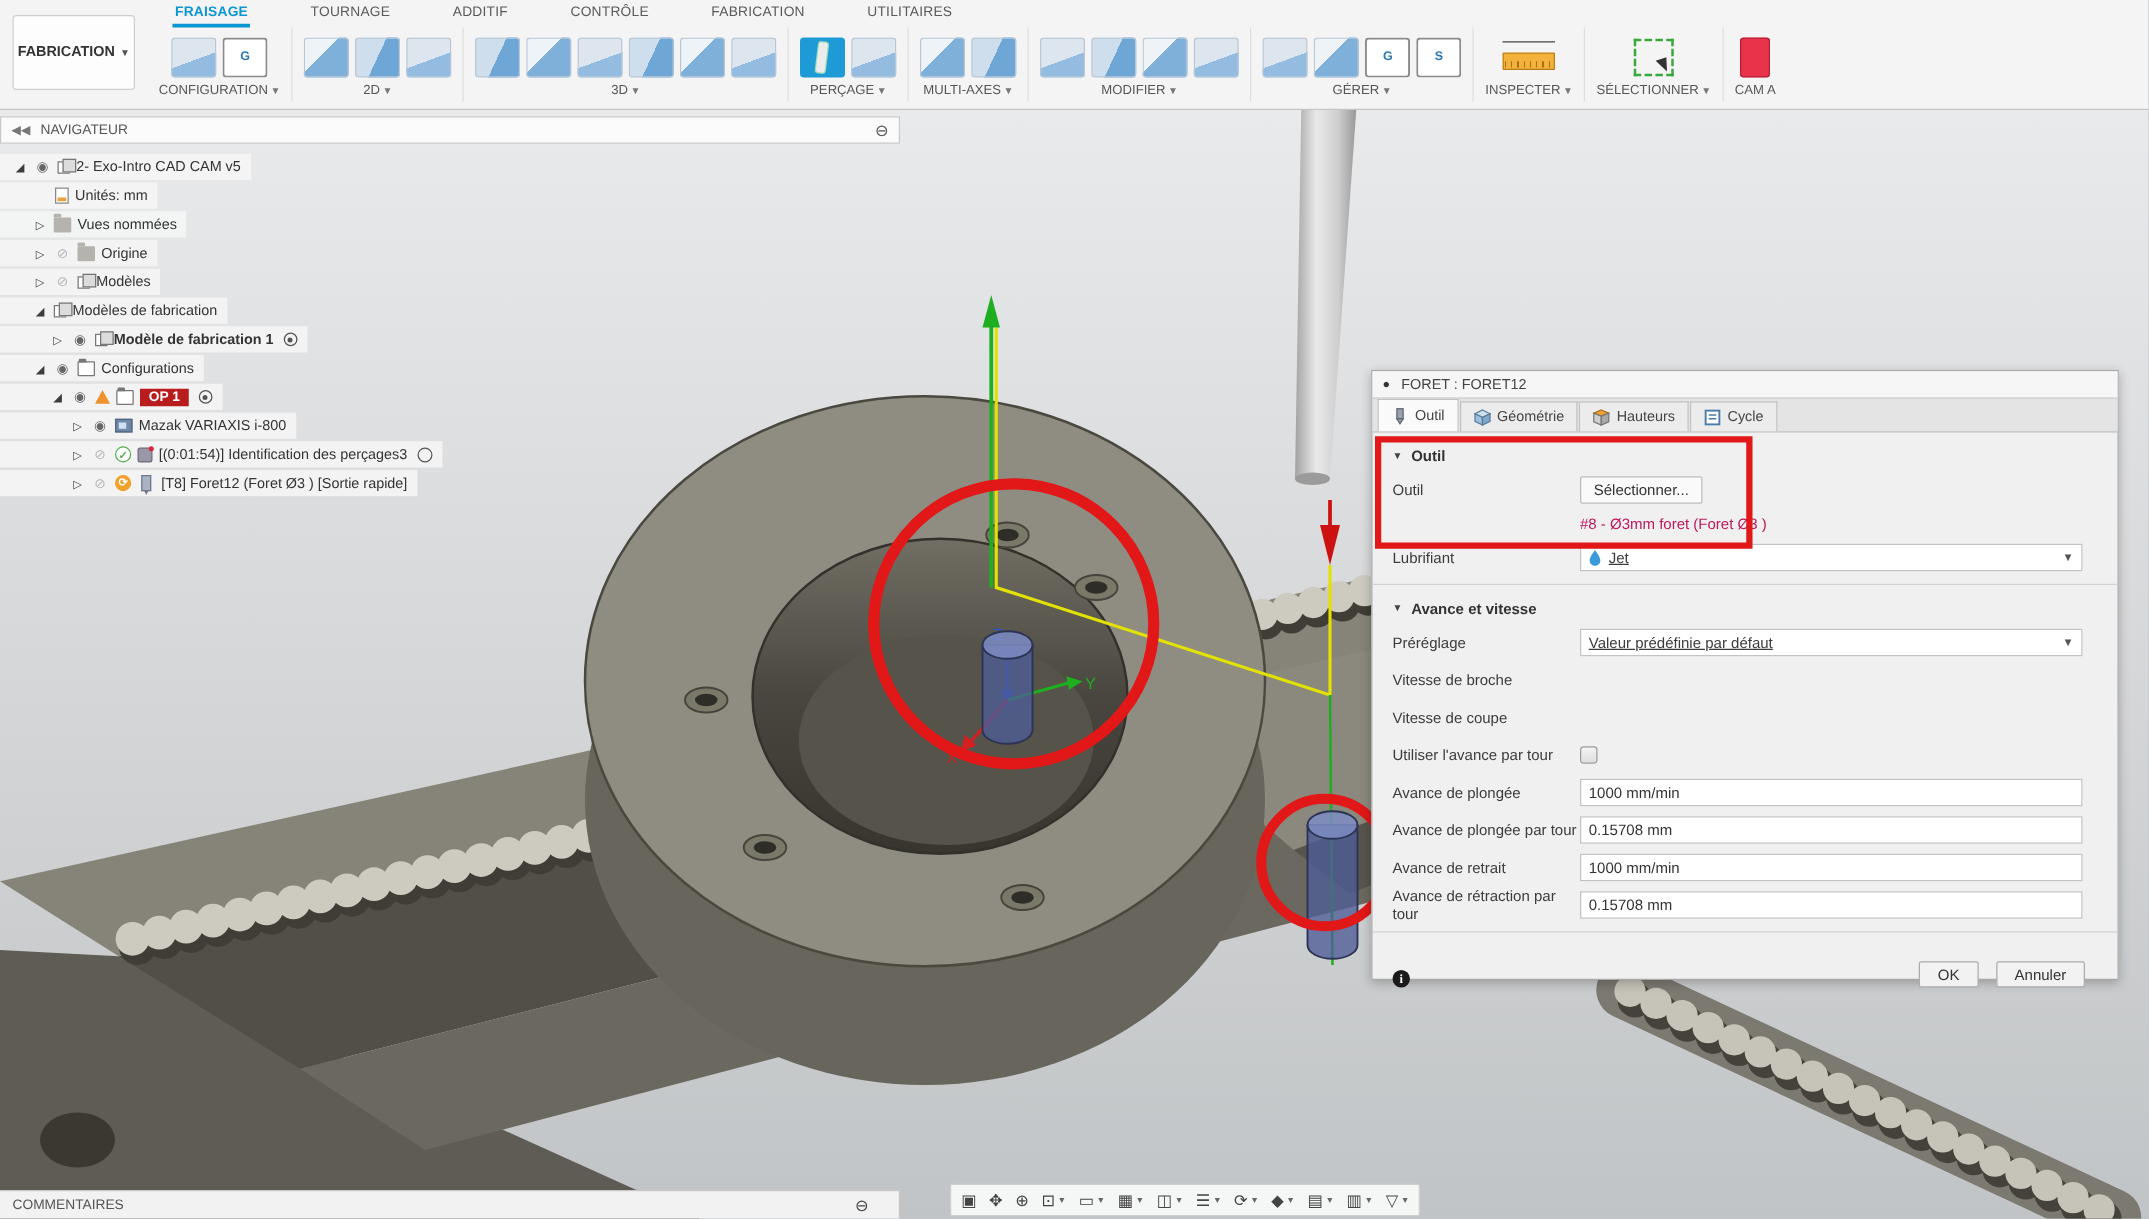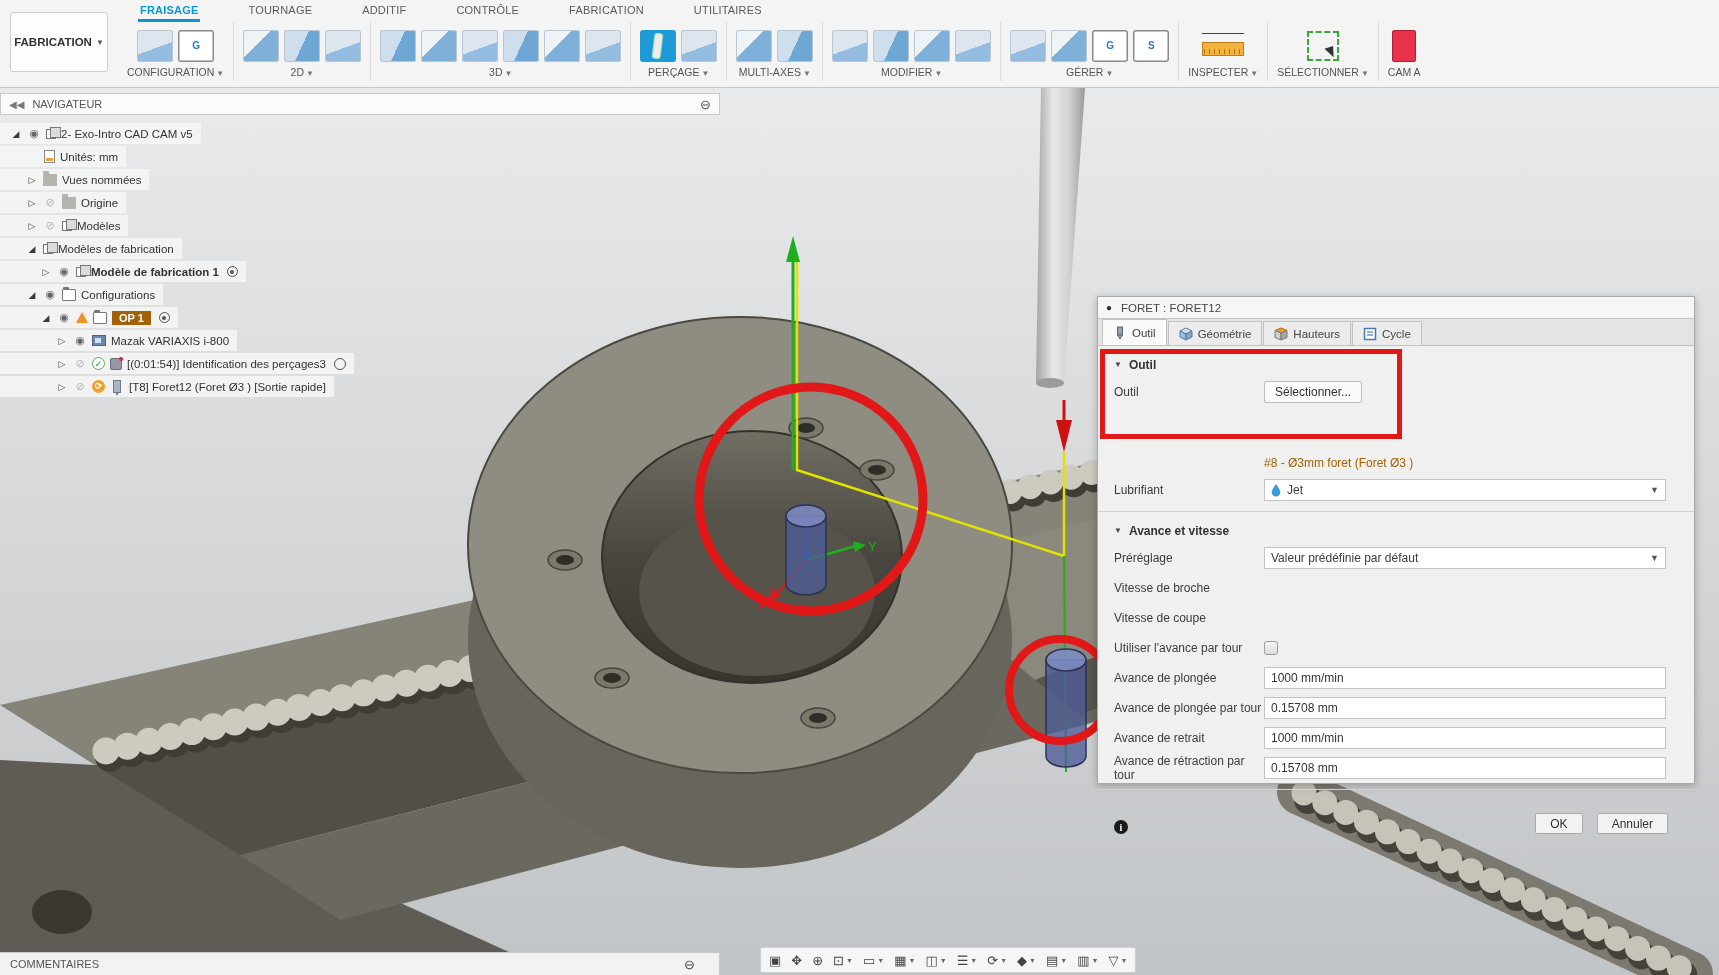--- a/index.html
+++ b/index.html
@@ -56,44 +56,44 @@
   .ic-comp::before{content:"";position:absolute;left:3px;top:-3px;width:9px;height:9px;background:#dcdcdc;border:1px solid #777;}
   .ic-mach{background:#6f87a8;border:1px solid #51657f;width:14px;height:11px;}
   .ic-mach::after{content:"";position:absolute;left:2px;top:2px;width:6px;height:5px;background:#cfe2f4;}
   .ic-op{background:#9a98a8;border:1px solid #6d6b7a;width:12px;height:12px;border-radius:2px;}
   .ic-op::after{content:"";position:absolute;right:-2px;top:-2px;width:4px;height:4px;background:#d23; border-radius:50%;}
   .ic-tool{background:#aab4c4;border:1px solid #707a8a;width:8px;height:13px;margin:0 3px;}
   .ic-tool::after{content:"";position:absolute;left:1px;bottom:-4px;border-left:2px solid transparent;border-right:2px solid transparent;border-top:4px solid #707a8a;}
   .st-check{width:13px;height:13px;border-radius:50%;background:#fff;border:1.5px solid #53b14f;color:#53b14f;font-size:9px;line-height:12px;text-align:center;font-weight:bold;}
   .st-gen{width:13px;height:13px;border-radius:50%;background:#f0a12c;color:#fff;font-size:9px;line-height:13px;text-align:center;font-weight:bold;}
   .st-warn{width:0;height:0;border-left:6px solid transparent;border-right:6px solid transparent;border-bottom:11px solid #f0922c;}
-  .badge{background:#a16207;color:#fff;font-weight:bold;padding:1px 7px;font-size:11px;}
+  .badge{background:#b91c1c;color:#fff;font-weight:bold;padding:1px 7px;font-size:11px;}
   .radio-t{width:11px;height:11px;border-radius:50%;border:1.5px solid #555;position:relative;margin-left:3px;}
   .radio-t::after{content:"";position:absolute;left:2.5px;top:2.5px;width:4px;height:4px;border-radius:50%;background:#555;}
   .circ-empty{width:12px;height:12px;border-radius:50%;border:1.5px solid #555;margin-left:3px;}
   .tlabel.bold{font-weight:bold;}
 
   
   .scene{position:absolute;left:0;top:0;z-index:1;}
 
   
   .dialog{position:absolute;left:1097px;top:296px;width:598px;height:488px;background:#f0f0f0;border:1px solid #a9a9a9;box-shadow:0 2px 8px rgba(0,0,0,.25);z-index:5;font-size:12px;color:#3c3c3c;}
   .dlg-title{height:22px;background:#f6f6f6;border-bottom:1px solid #c2c2c2;display:flex;align-items:center;padding:0 8px;gap:9px;font-size:11.5px;color:#444;}
   .dlg-collapse{font-size:10px;color:#333;}
   .dlg-tabs{height:27px;background:#e4e4e4;border-bottom:1px solid #c2c2c2;display:flex;align-items:flex-end;padding-left:4px;gap:1px;}
   .dtab{height:24px;display:flex;align-items:center;gap:5px;padding:0 10px;border:1px solid #c2c2c2;border-bottom:none;background:#ececec;font-size:11.5px;color:#444;cursor:default;}
   .dtab.active{background:#fafafa;height:26px;}
   .dlg-body{padding:6px 16px 0;}
   .sect{display:flex;align-items:center;gap:7px;font-weight:bold;color:#333;height:25px;}
   .sect .tri{font-size:8px;color:#444;}
   .frow{display:flex;align-items:center;height:30px;}
   .frow .flabel{flex:0 0 150px;color:#3c3c3c;}
-  .fctl{flex:0 0 402px;}
+  .fctl{flex:0 0 402px;text-decoration:underline;}
   .dbtn{background:#fafafa;border:1px solid #bdbdbd;border-radius:2px;padding:3px 10px;font-size:12px;color:#333;cursor:default;}
-  .tool-value{height:24px;display:flex;align-items:center;color:#a16207;margin-top:44px;}
+  .tool-value{height:24px;display:flex;align-items:center;color:#be185d;}
   .dsel{height:22px;background:#fff;border:1px solid #c3c3c3;display:flex;align-items:center;padding:0 6px;gap:6px;position:relative;}
   .dsel .dd{position:absolute;right:6px;font-size:9px;color:#555;}
   .dinp{width:402px;height:22px;border:1px solid #c3c3c3;padding:0 6px;font-size:12px;color:#333;background:#fff;}
   .chk{width:14px;height:14px;border:1px solid #9c9c9c;border-radius:3px;background:linear-gradient(#f4f4f4,#dedede);}
   .dsep{border:none;border-top:1px solid #d2d2d2;margin:6px -16px;}
   .dlg-footer{display:flex;align-items:flex-end;height:38px;padding-right:2px;}
   .info-i{width:14px;height:14px;border-radius:50%;background:#1a1a1a;color:#fff;font-size:10px;font-weight:bold;display:flex;align-items:center;justify-content:center;}
   .info-i::after{content:"i";font-family:"Liberation Serif",serif;}
   .okbtn,.cancelbtn{height:21px;background:#f2f2f2;border:1px solid #ababab;border-radius:2px;font-size:12px;color:#333;padding:0 14px;cursor:default;}
   .okbtn{margin-left:auto;}

